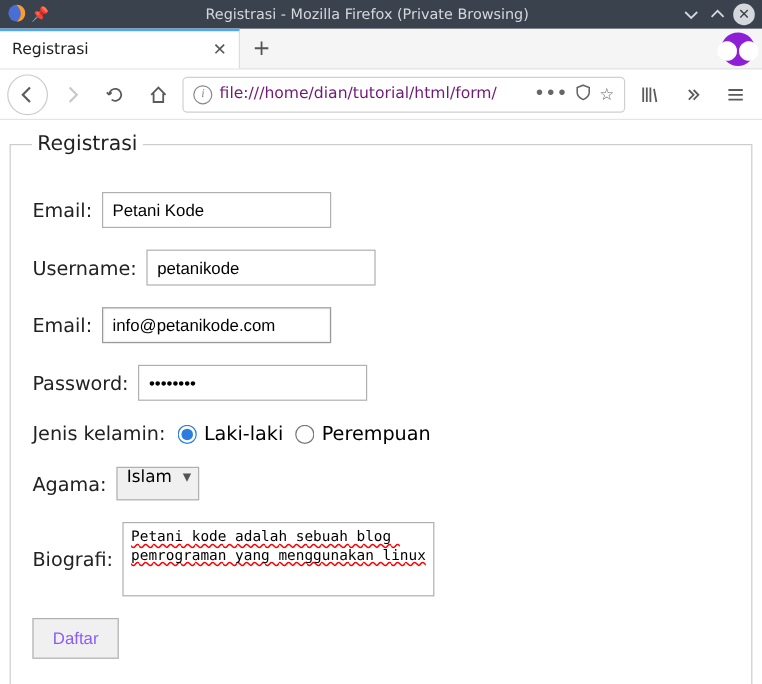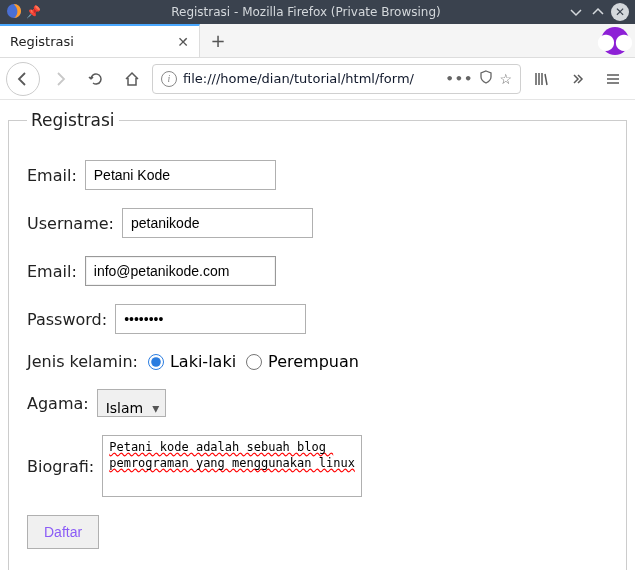--- a/index.html
+++ b/index.html
@@ -84,21 +84,21 @@
   align-items: center;
   padding: 0 8px;
   gap: 6px;
   background: #fff;
 }
 .urlbar .info-icon {
   width: 16px; height: 16px; border: 1px solid #888; border-radius: 50%;
   display: flex; align-items: center; justify-content: center;
   font-size: 10px; color: #888; font-style: italic; font-family: serif;
 }
-.urlbar .url { flex: 1; color: #0f172a; font-size: 13px; }
+.urlbar .url { flex: 1; color: #701a75; font-size: 13px; }
 .urlbar .dots { color: #666; letter-spacing: 1px; font-weight: bold; }
 .urlbar .star { color: #666; font-size: 14px; }
 .urlbar .shield { color: #666; }
 
 .content {
   padding: 10px 8px;
   background: #fff;
 }
 fieldset {
   border: 1px solid #ccc;
@@ -131,21 +131,21 @@
 .radio-group { display: flex; align-items: center; gap: 10px; font-size: 16px; }
 .radio-opt { display: flex; align-items: center; gap: 6px; }
 .sel {
   height: 28px;
   border: 1px solid #b0b0b0;
   background: #f0f0f0;
   padding: 0 22px 0 8px;
   font-size: 14px;
   position: relative;
   display: inline-flex;
-  align-items: flex-end;
+  align-items: flex-start;
 }
 .sel::after {
   content: "▾";
   position: absolute;
   right: 6px;
   color: #555;
 }
 .bio-row { align-items: center; }
 .bio {
   width: 260px;

